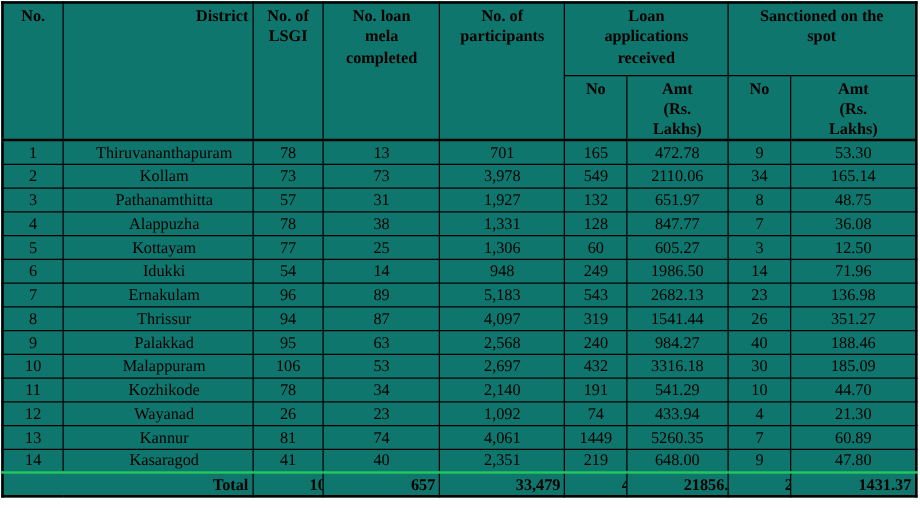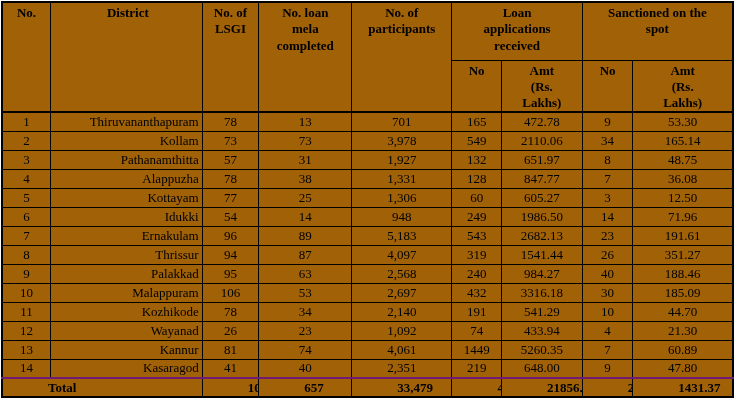--- a/index.html
+++ b/index.html
@@ -13,56 +13,56 @@
   }
   .table-wrap {
     position: absolute;
     left: 1px;
     top: 1px;
   }
   table {
     border-collapse: collapse;
     table-layout: fixed;
     width: 733px;
-    background: #a16207;
+    background: #0f766e;
   }
   th, td {
     border: 1px solid #000000;
     padding: 0 3px;
     overflow: hidden;
     font-size: 13px;
     line-height: 1.25;
   }
   table {
     border: 2px solid #000000;
   }
   thead th {
     font-weight: bold;
     vertical-align: top;
     text-align: center;
     white-space: pre-line;
     padding-top: 2px;
     font-size: 13px;
   }
-  thead th.left { text-align: center; padding-left: 6px; }
+  thead th.left { text-align: right; padding-left: 6px; }
   thead tr.group-row { height: 58px; }
   thead tr.sub-row   { height: 52px; }
   thead th.hdr-bottom { border-bottom: 2px solid #000000; }
   tbody tr { height: 19px; }
   tbody td {
     text-align: center;
     vertical-align: middle;
     white-space: nowrap;
   }
-  tbody td.left { text-align: right; padding-left: 13px; }
+  tbody td.left { text-align: center; padding-left: 13px; }
   tfoot tr { height: 19px; }
   tfoot td {
-    border-top: 2px solid #701a75;
+    border-top: 2px solid #22c55e;
     font-weight: bold;
-    text-align: left;
+    text-align: right;
     vertical-align: middle;
     white-space: nowrap;
     padding-left: 45px;
   }
 </style>
 </head>
 <body>
 
 <div class="table-wrap">
   <table>
@@ -174,21 +174,21 @@
         </tr>
         <tr>
           <td>7</td>
           <td class="left">Ernakulam</td>
           <td>96</td>
           <td>89</td>
           <td>5,183</td>
           <td>543</td>
           <td>2682.13</td>
           <td>23</td>
-          <td>191.61</td>
+          <td>136.98</td>
         </tr>
         <tr>
           <td>8</td>
           <td class="left">Thrissur</td>
           <td>94</td>
           <td>87</td>
           <td>4,097</td>
           <td>319</td>
           <td>1541.44</td>
           <td>26</td>

